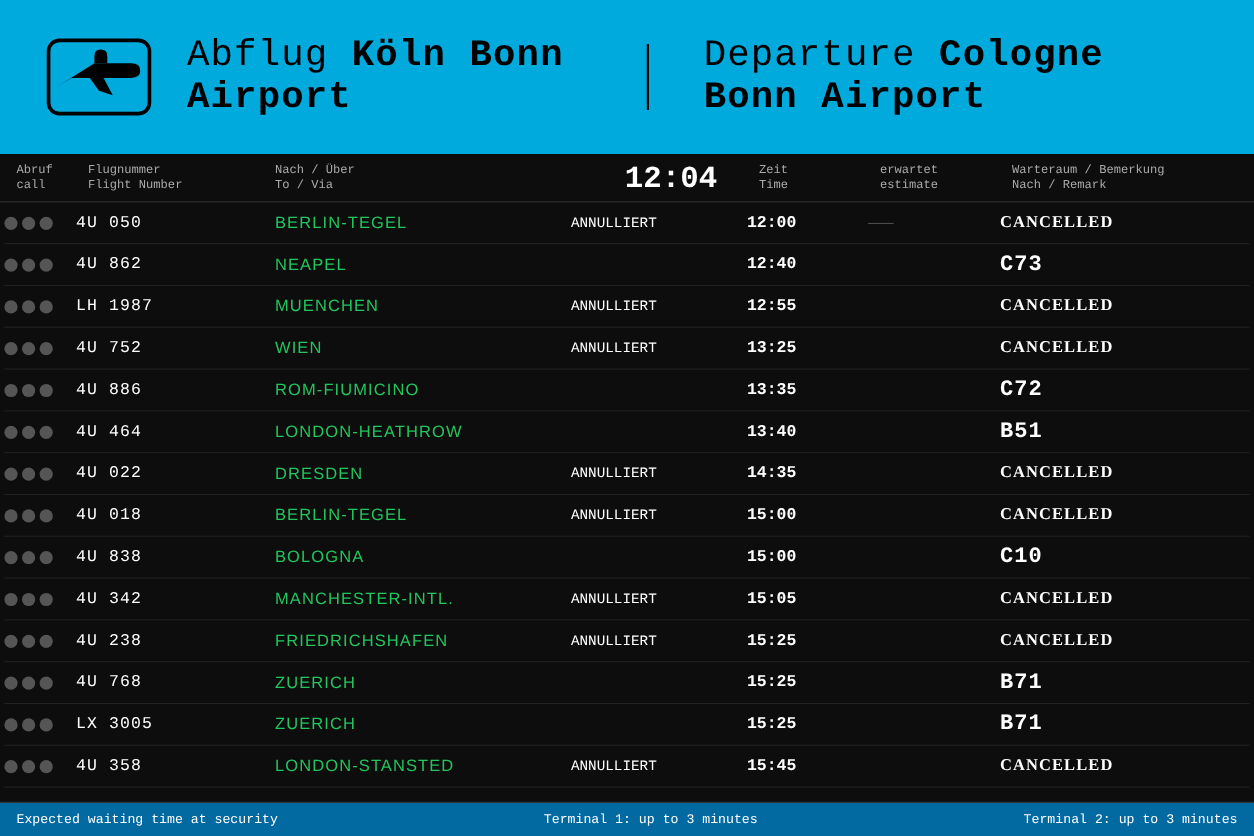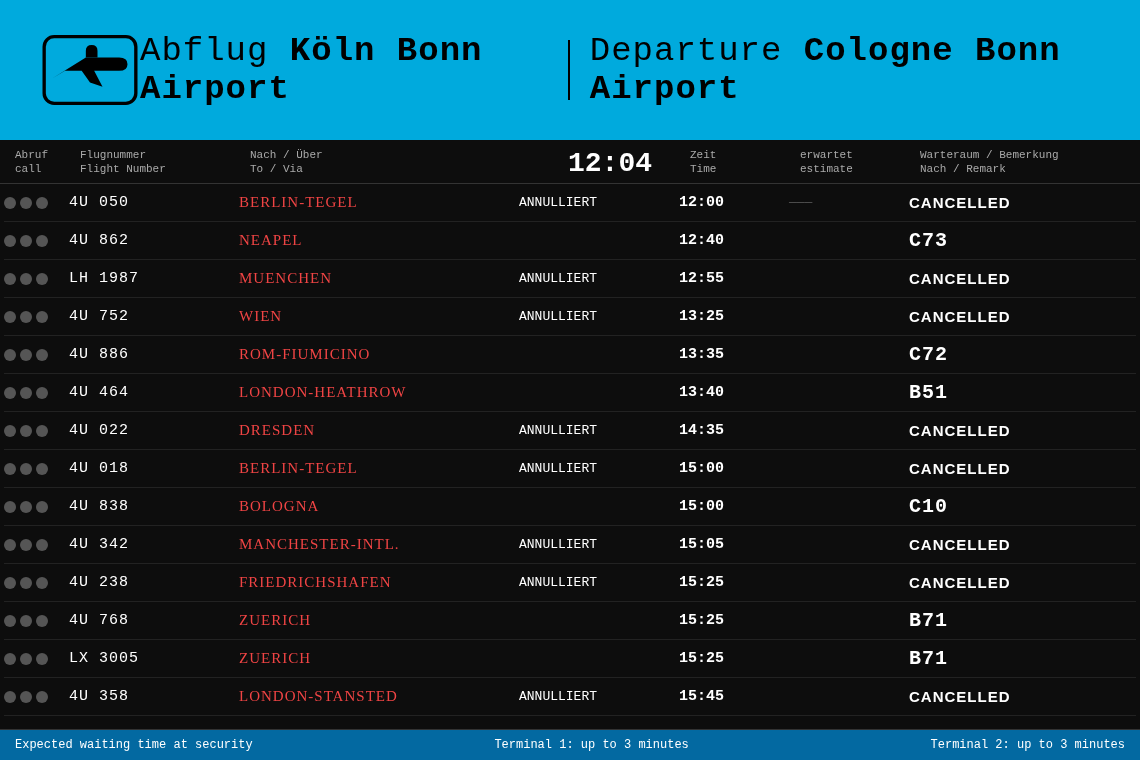--- a/index.html
+++ b/index.html
@@ -11,20 +11,21 @@
       font-family: 'Courier New', Courier, monospace;
       overflow: hidden;
     }
 
     .header {
       background: #00aadd;
       height: 140px;
       display: flex;
       align-items: center;
       padding: 0 40px;
+      gap: 30px;
       position: relative;
     }
 
     .logo-icon {
       width: 100px;
       height: 80px;
       flex-shrink: 0;
     }
 
     .header-title {
@@ -105,24 +106,25 @@
     }
 
     .flight-num {
       color: #ffffff;
       font-size: 15px;
       font-family: 'Courier New', Courier, monospace;
       letter-spacing: 1px;
     }
 
     .destination {
-      color: #ef4444;
+      color: #22c55e;
       font-size: 15px;
-      font-family: Liberation Serif, serif;
+      font-family: Liberation Sans, sans-serif;
       letter-spacing: 1px;
+      margin-left: 11px;
     }
 
     .annulliert {
       color: #ffffff;
       font-size: 13px;
       font-family: 'Courier New', Courier, monospace;
     }
 
     .time {
       color: #ffffff;
@@ -141,21 +143,21 @@
       color: #ffffff;
       font-size: 20px;
       font-family: 'Courier New', Courier, monospace;
       font-weight: bold;
       letter-spacing: 1px;
     }
 
     .cancelled {
       color: #ffffff;
       font-size: 15px;
-      font-family: Liberation Sans, sans-serif;
+      font-family: Liberation Serif, serif;
       font-weight: bold;
       letter-spacing: 1px;
     }
 
     .footer {
       background: #0369a1;
       border-top: 1px solid #333;
       padding: 8px 15px;
       display: flex;
       justify-content: space-between;

